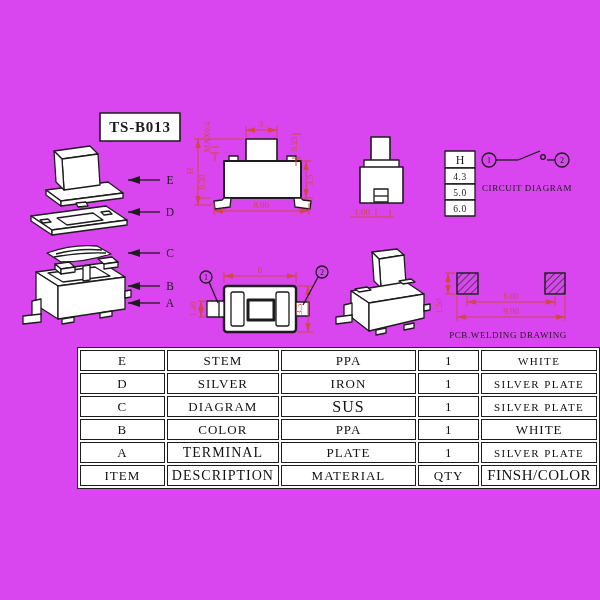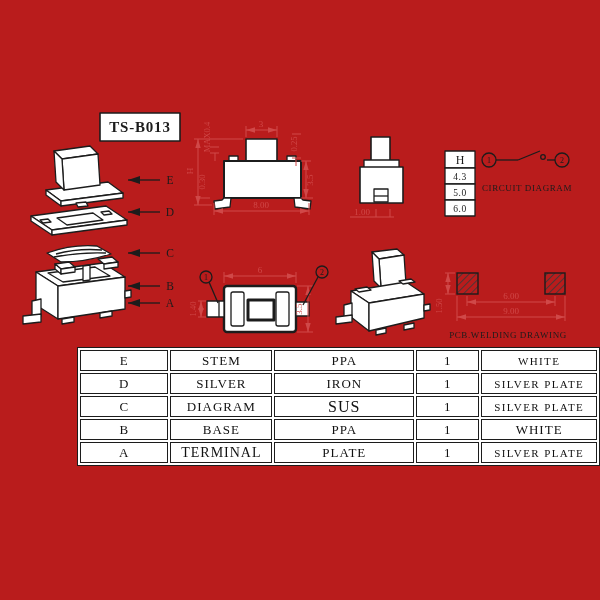--- a/index.html
+++ b/index.html
@@ -1,16 +1,16 @@
 <!DOCTYPE html>
 <html><head>
 <meta charset="utf-8">
 <style>
   html,body{margin:0;padding:0;background:#fff;}
-  #canvas{position:relative;width:600px;height:600px;background:#b91c1c;overflow:hidden;
+  #canvas{position:relative;width:600px;height:600px;background:#d946ef;overflow:hidden;
           font-family:"Liberation Serif",serif;}
   svg{position:absolute;left:0;top:0;}
   svg .k{stroke:#1c1c1c;fill:#fff;stroke-width:1.3;stroke-linejoin:round;}
   svg .kn{stroke:#1c1c1c;fill:none;stroke-width:1.3;stroke-linejoin:round;}
   svg .k2{stroke-width:2;}
   svg .k16{stroke-width:1.6;}
   svg .k24{stroke-width:2.4;}
   svg .k3{stroke-width:3;}
   svg .r{stroke:#d04848;fill:none;stroke-width:1;}
   svg text{font-family:"Liberation Serif",serif;fill:#1c1c1c;text-anchor:middle;}
@@ -284,29 +284,36 @@
       </tr>
       <tr>
         <td>C</td>
         <td>DIAGRAM</td>
         <td class="fs10">SUS</td>
         <td>1</td>
         <td class="fs11">SILVER PLATE</td>
       </tr>
       <tr>
         <td>B</td>
-        <td>BASE</td>
+        <td>COLOR</td>
         <td>PPA</td>
         <td>1</td>
         <td>WHITE</td>
       </tr>
       <tr>
         <td>A</td>
         <td class="fs14">TERMINAL</td>
         <td>PLATE</td>
         <td>1</td>
         <td class="fs11">SILVER PLATE</td>
       </tr>
+      <tr>
+        <td>ITEM</td>
+        <td class="fs14">DESCRIPTION</td>
+        <td>MATERIAL</td>
+        <td>QTY</td>
+        <td class="fs15">FINSH/COLOR</td>
+      </tr>
     </tbody>
       </table>
   </div>
 
 </div>
 
 </body></html>

